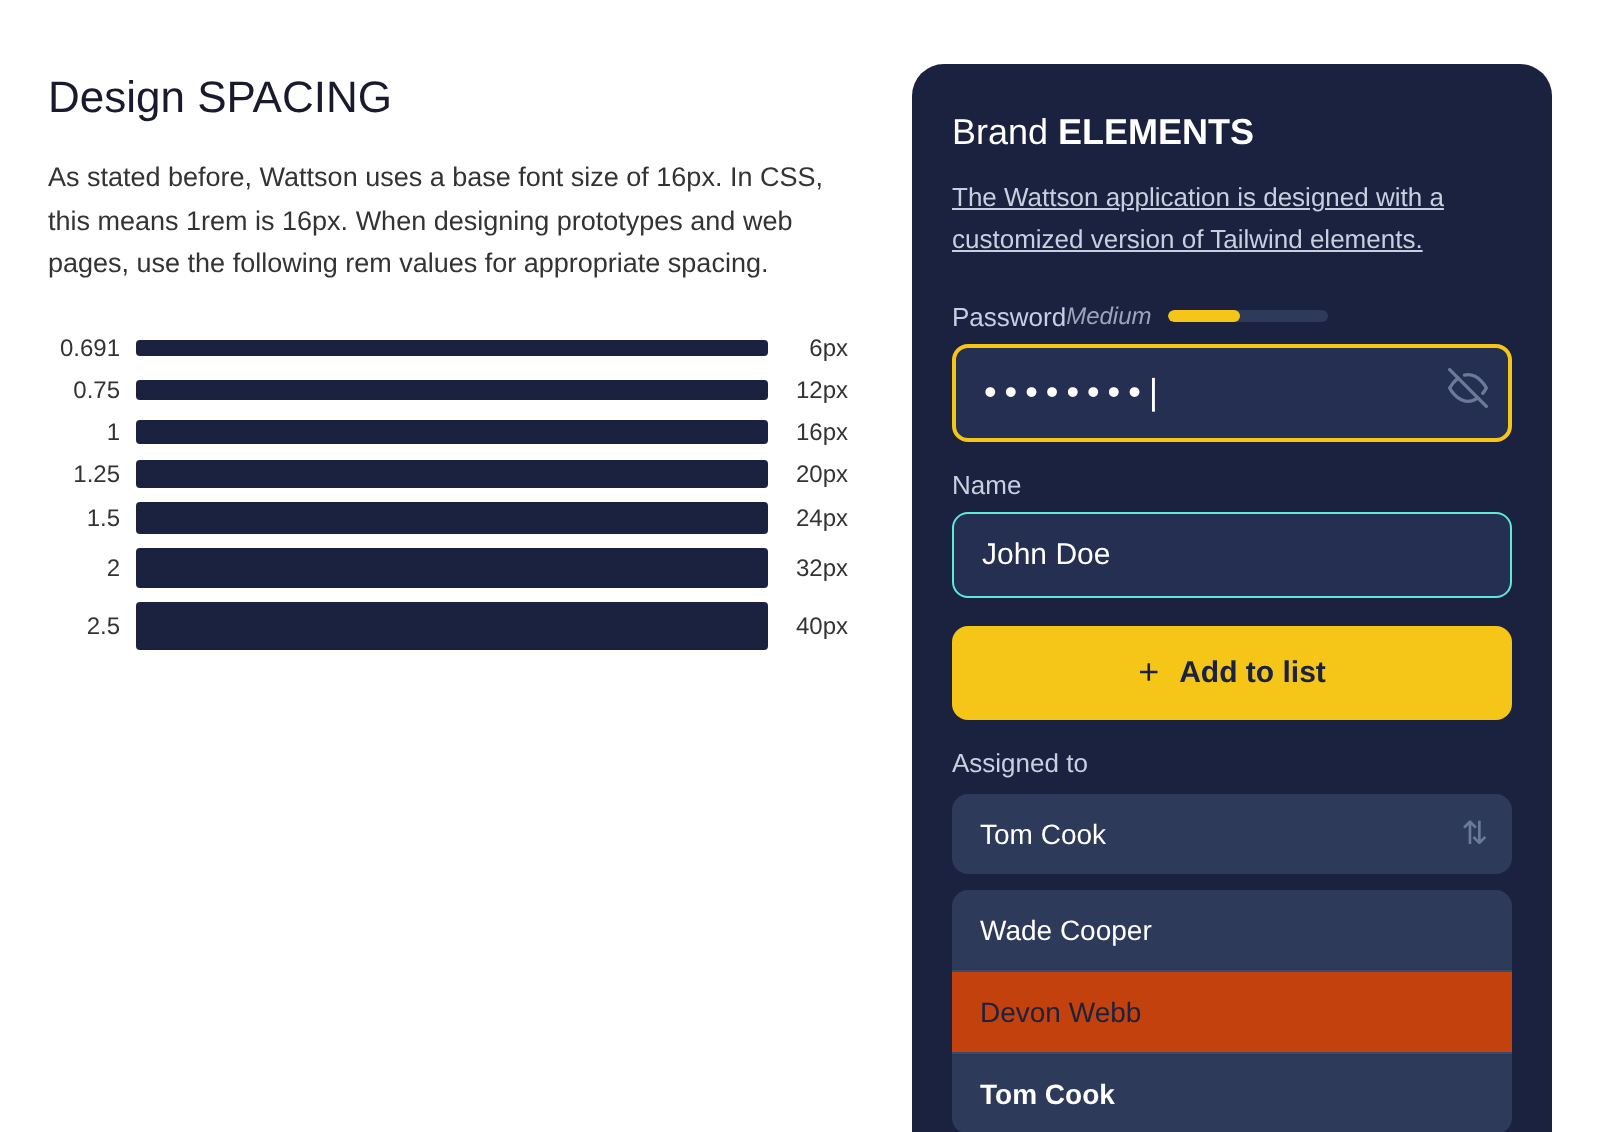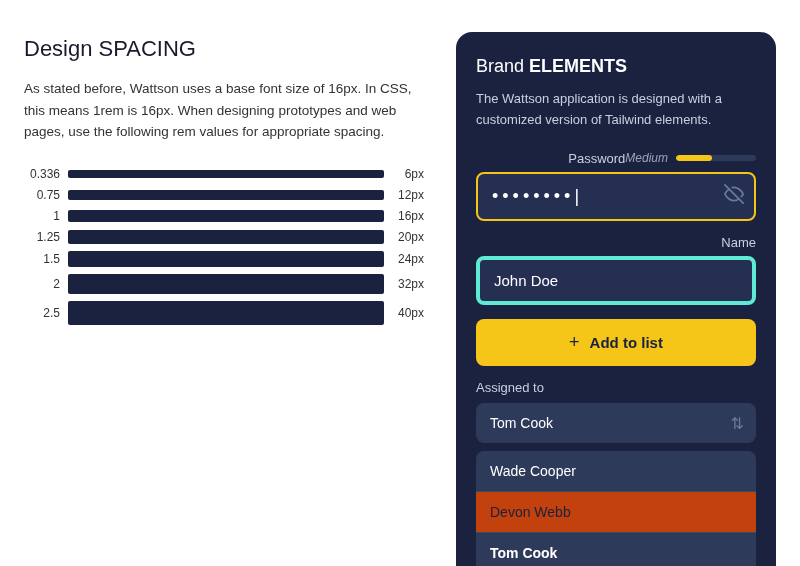--- a/index.html
+++ b/index.html
@@ -83,30 +83,31 @@
     }
     .right-title strong {
       font-weight: 800;
     }
 
     .right-description {
       font-size: 13px;
       color: #c8d0e0;
       line-height: 1.6;
       margin-bottom: 20px;
+      text-decoration: underline;
     }
 
     .field-section {
       margin-bottom: 14px;
     }
 
     .field-row-label {
       display: flex;
       align-items: center;
-      justify-content: flex-end;
+      justify-content: flex-start;
       margin-bottom: 6px;
     }
 
     .field-label {
       font-size: 13px;
       color: #c8d0e0;
     }
 
     .strength-row {
       display: flex;
@@ -156,21 +157,21 @@
       position: absolute;
       right: 12px;
       color: #6b7a99;
       font-size: 18px;
       cursor: pointer;
     }
 
     .name-input {
       width: 100%;
       background: #242f52;
-      border: 4px solid #5eead4;
+      border: 1px solid #5eead4;
       border-radius: 8px;
       padding: 12px 14px;
       color: #fff;
       font-size: 15px;
       outline: none;
     }
 
     .add-btn {
       width: 100%;
       background: #f5c518;
@@ -257,21 +258,21 @@
 <body>
 
 <div class="left-panel">
   <h1 class="left-title">
     <span>Design </span><strong>SPACING</strong>
   </h1>
   <p class="left-description">As stated before, Wattson uses a base font size of 16px. In CSS, this means 1rem is 16px. When designing prototypes and web pages, use the following rem values for appropriate spacing.</p>
 
   <div class="spacing-table" id="spacing-table">
       <div class="spacing-row">
-      <span class="spacing-label">0.336</span>
+      <span class="spacing-label">0.691</span>
       <div style="flex:1; height:8px; background:#1a2240; border-radius:2px;"></div>
       <span class="spacing-px">6px</span>
     </div>
       <div class="spacing-row">
       <span class="spacing-label">0.75</span>
       <div style="flex:1; height:10px; background:#1a2240; border-radius:2px;"></div>
       <span class="spacing-px">12px</span>
     </div>
       <div class="spacing-row">
       <span class="spacing-label">1</span>

